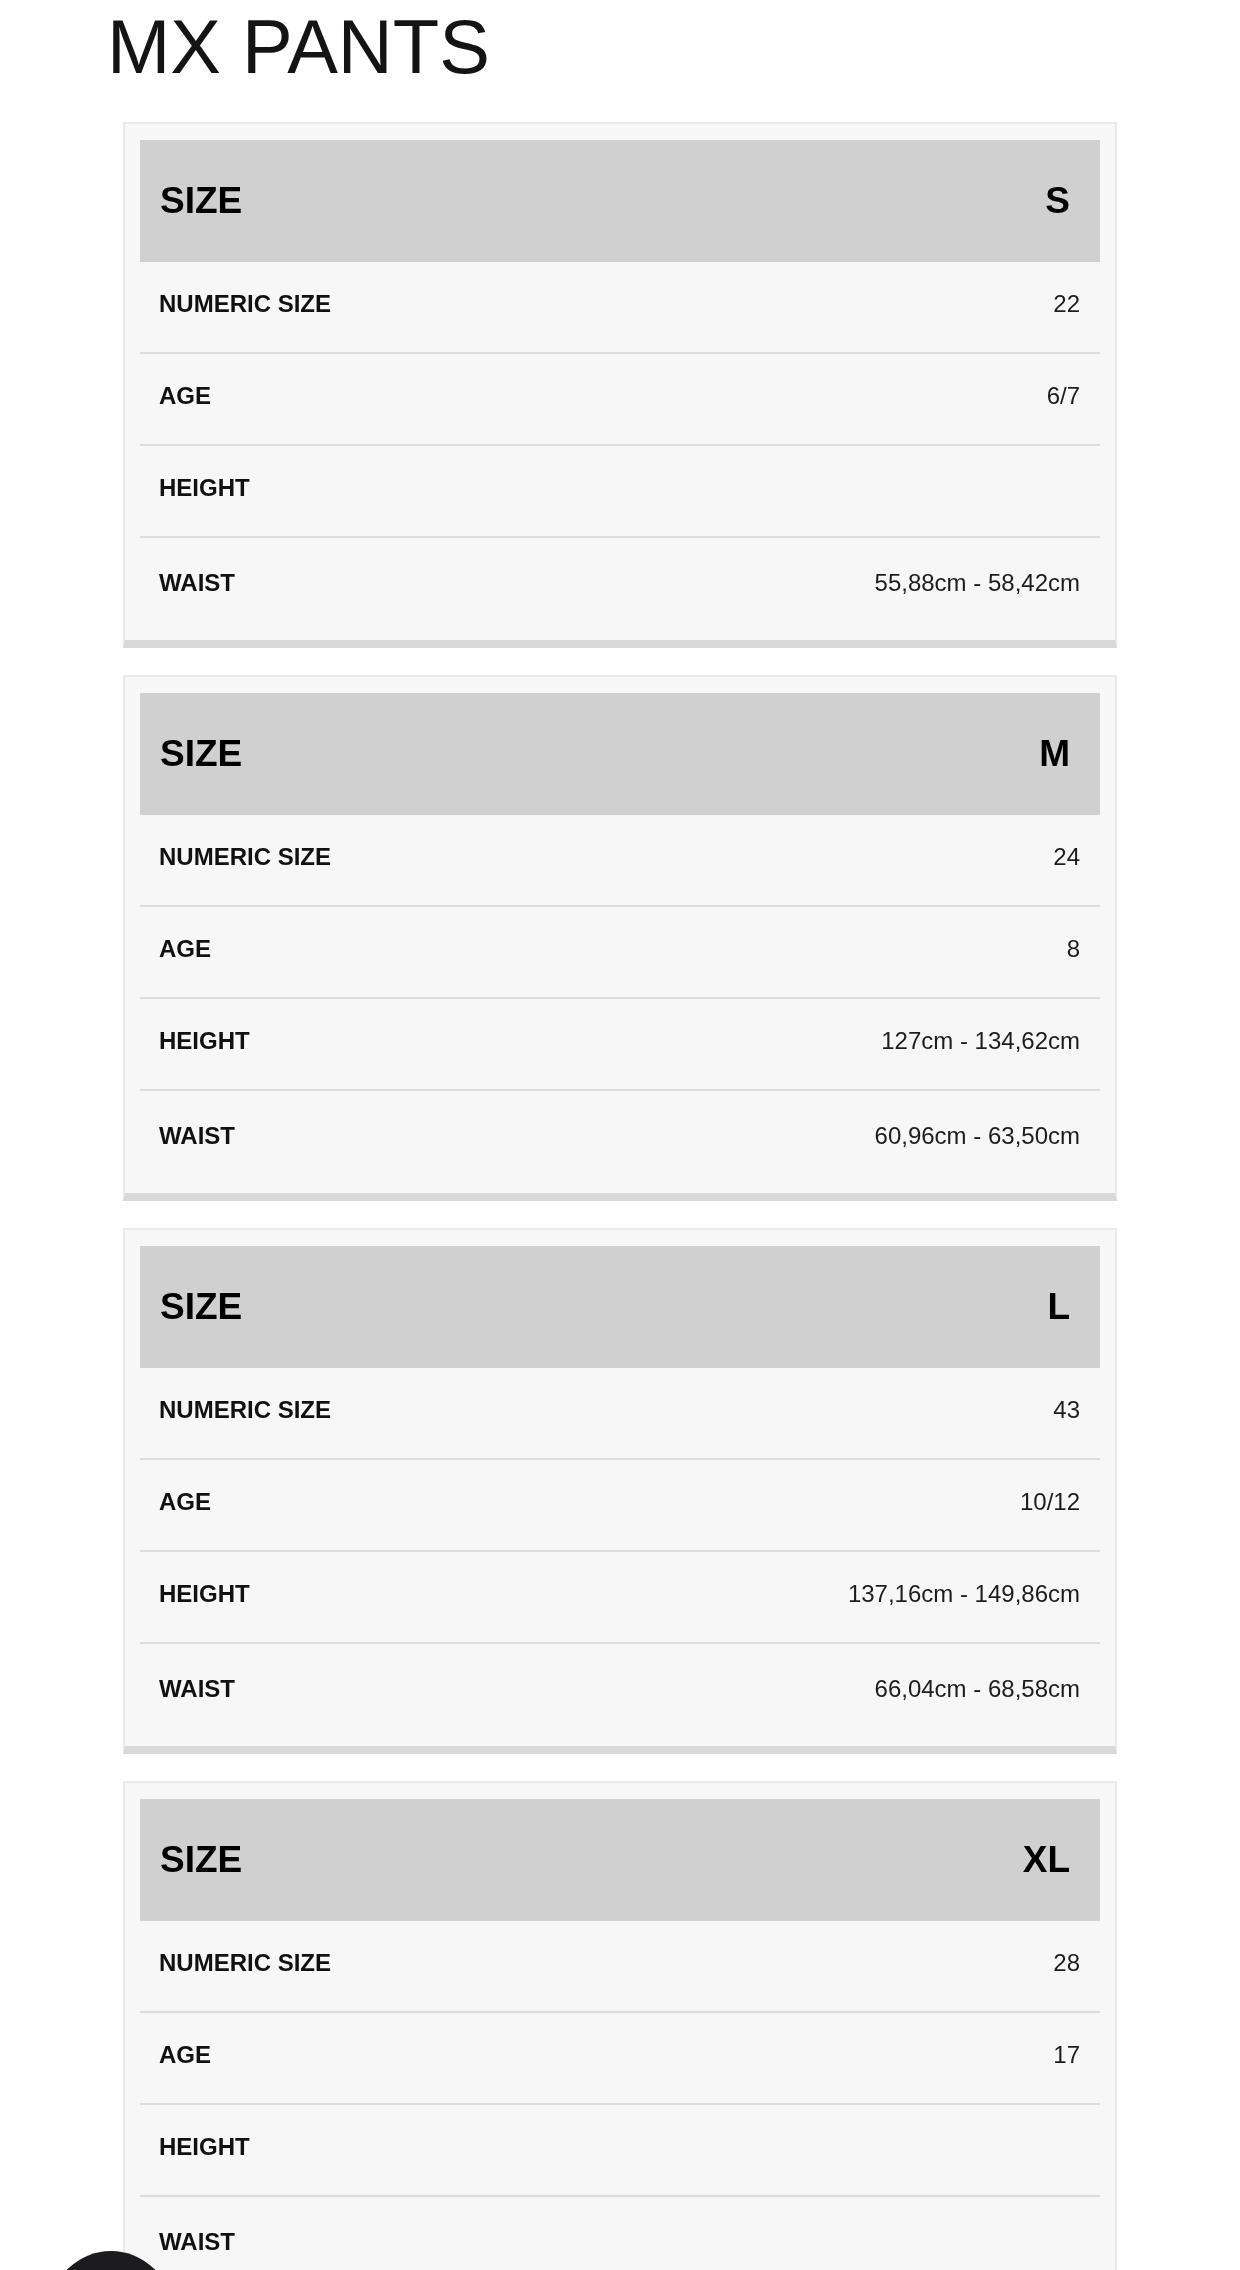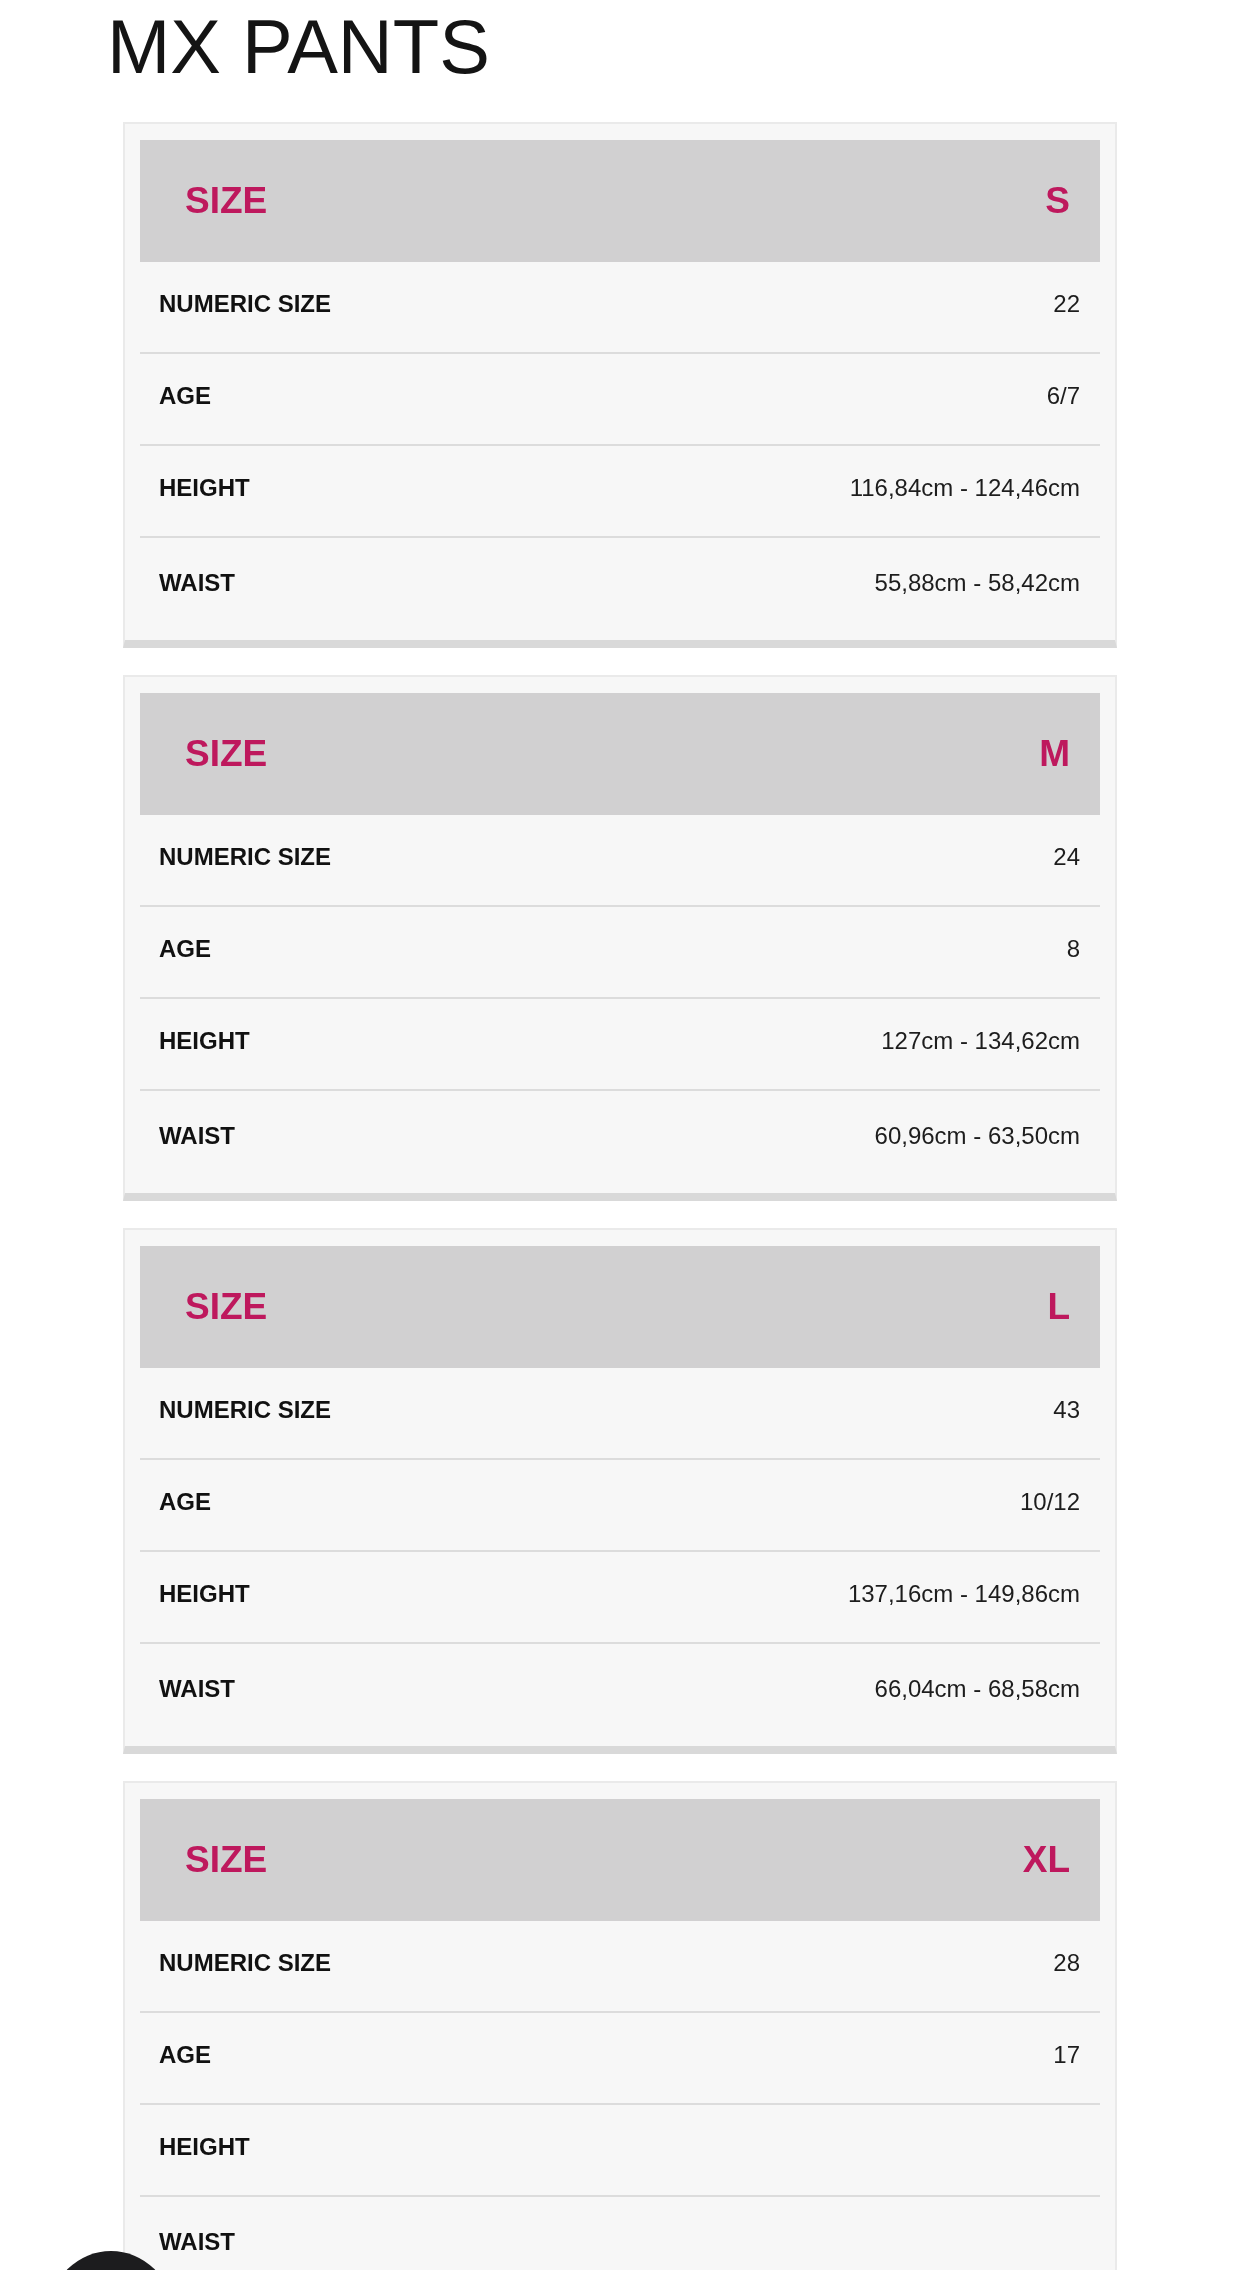--- a/index.html
+++ b/index.html
@@ -35,24 +35,24 @@
     border-bottom: 8px solid var(--card-bottom-edge, #d9d9d9);
     padding: 16px 15px 6px 15px;
     margin-bottom: 27px;
   }
   .card-header {
     height: 122px;
     background: var(--header-bg, #d1d0d1);
     display: flex;
     justify-content: space-between;
     align-items: center;
-    padding: 0 30px 0 45px;
+    padding: 0 30px 0 20px;
     font-size: 37px;
     font-weight: 700;
-    color: #be185d;
+    color: #000000;
   }
   .row {
     height: 84px;
     display: flex;
     justify-content: space-between;
     align-items: center;
     padding: 0 20px 6px 19px;
     font-size: 24px;
     border-bottom: 2px solid var(--divider, #dcdcdc);
   }
@@ -98,21 +98,20 @@
     <div class="row">
       <span class="row-label">NUMERIC SIZE</span>
       <span class="row-value">22</span>
     </div>
     <div class="row">
       <span class="row-label">AGE</span>
       <span class="row-value">6/7</span>
     </div>
     <div class="row">
       <span class="row-label">HEIGHT</span>
-      <span class="row-value">116,84cm - 124,46cm</span>
     </div>
     <div class="row">
       <span class="row-label">WAIST</span>
       <span class="row-value">55,88cm - 58,42cm</span>
     </div>
   </section>
 
   <section class="size-card">
     <header class="card-header">
       <span>SIZE</span>

